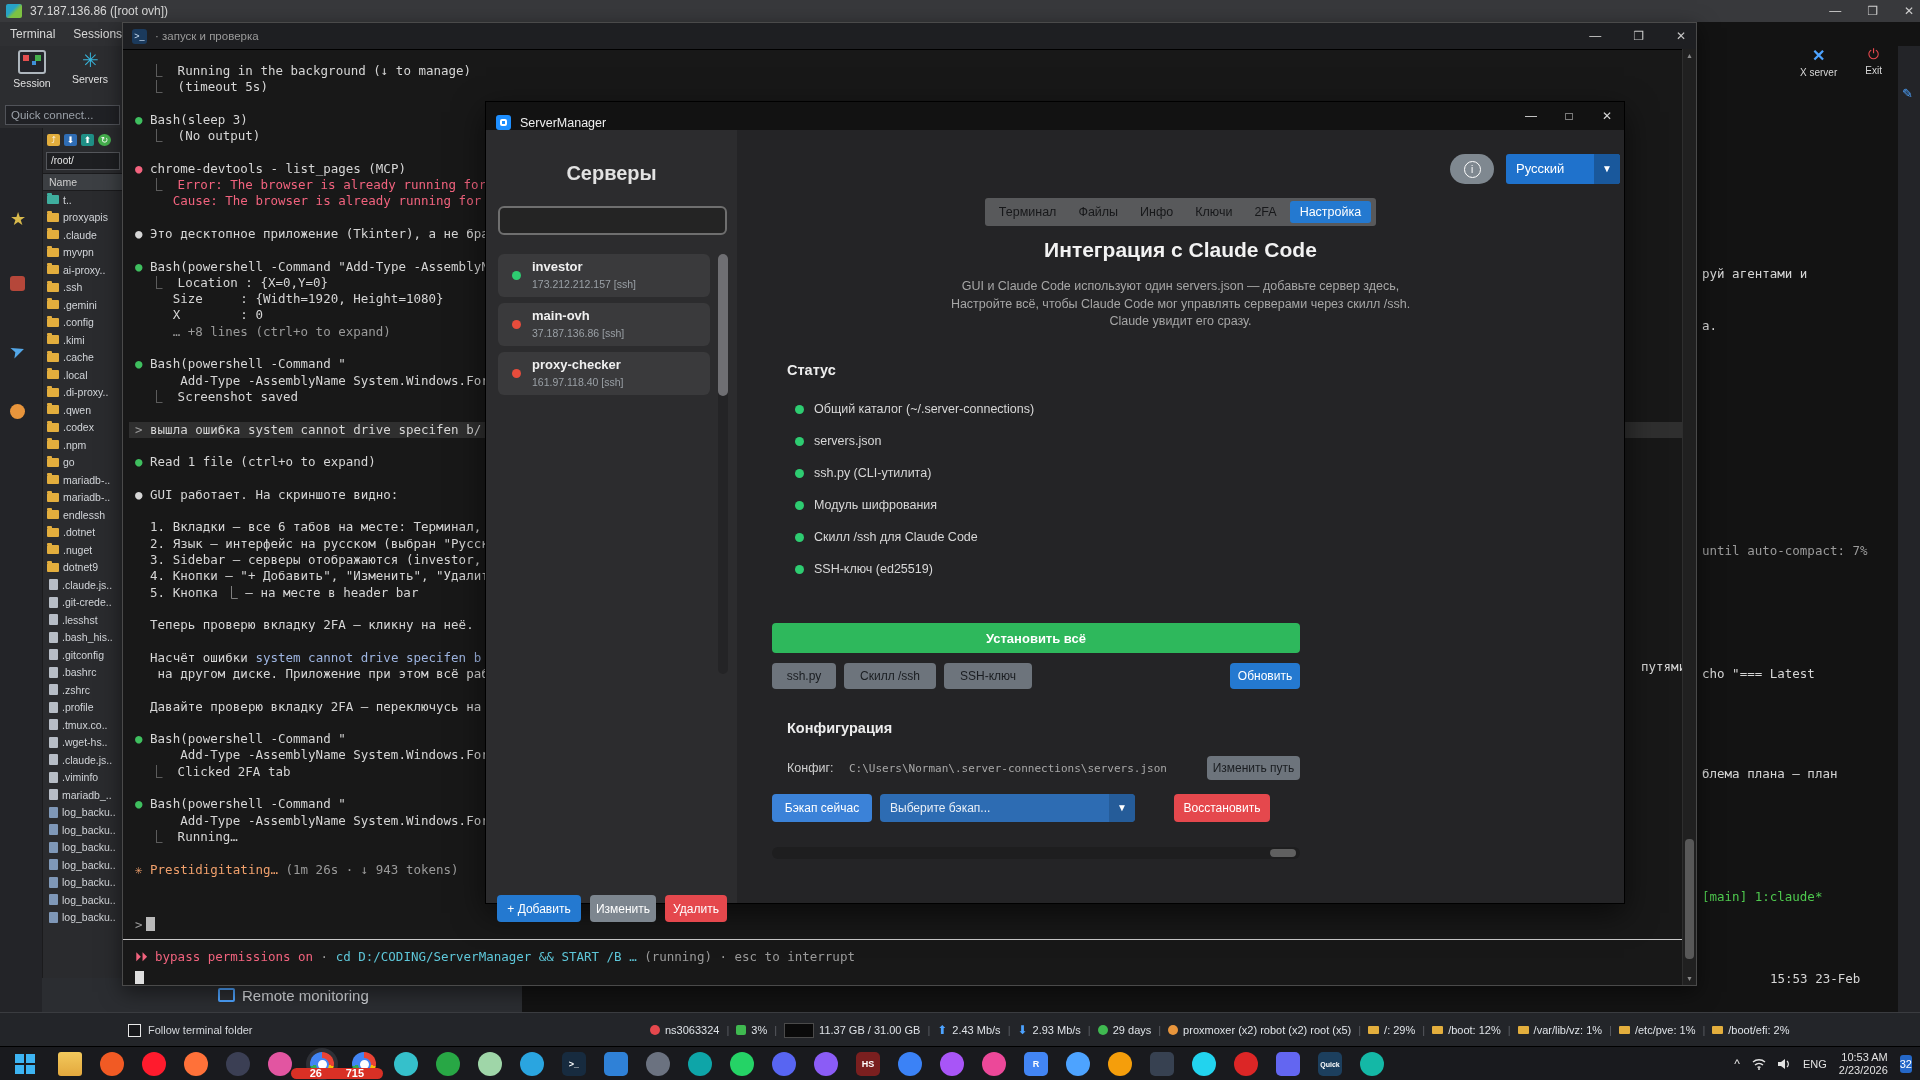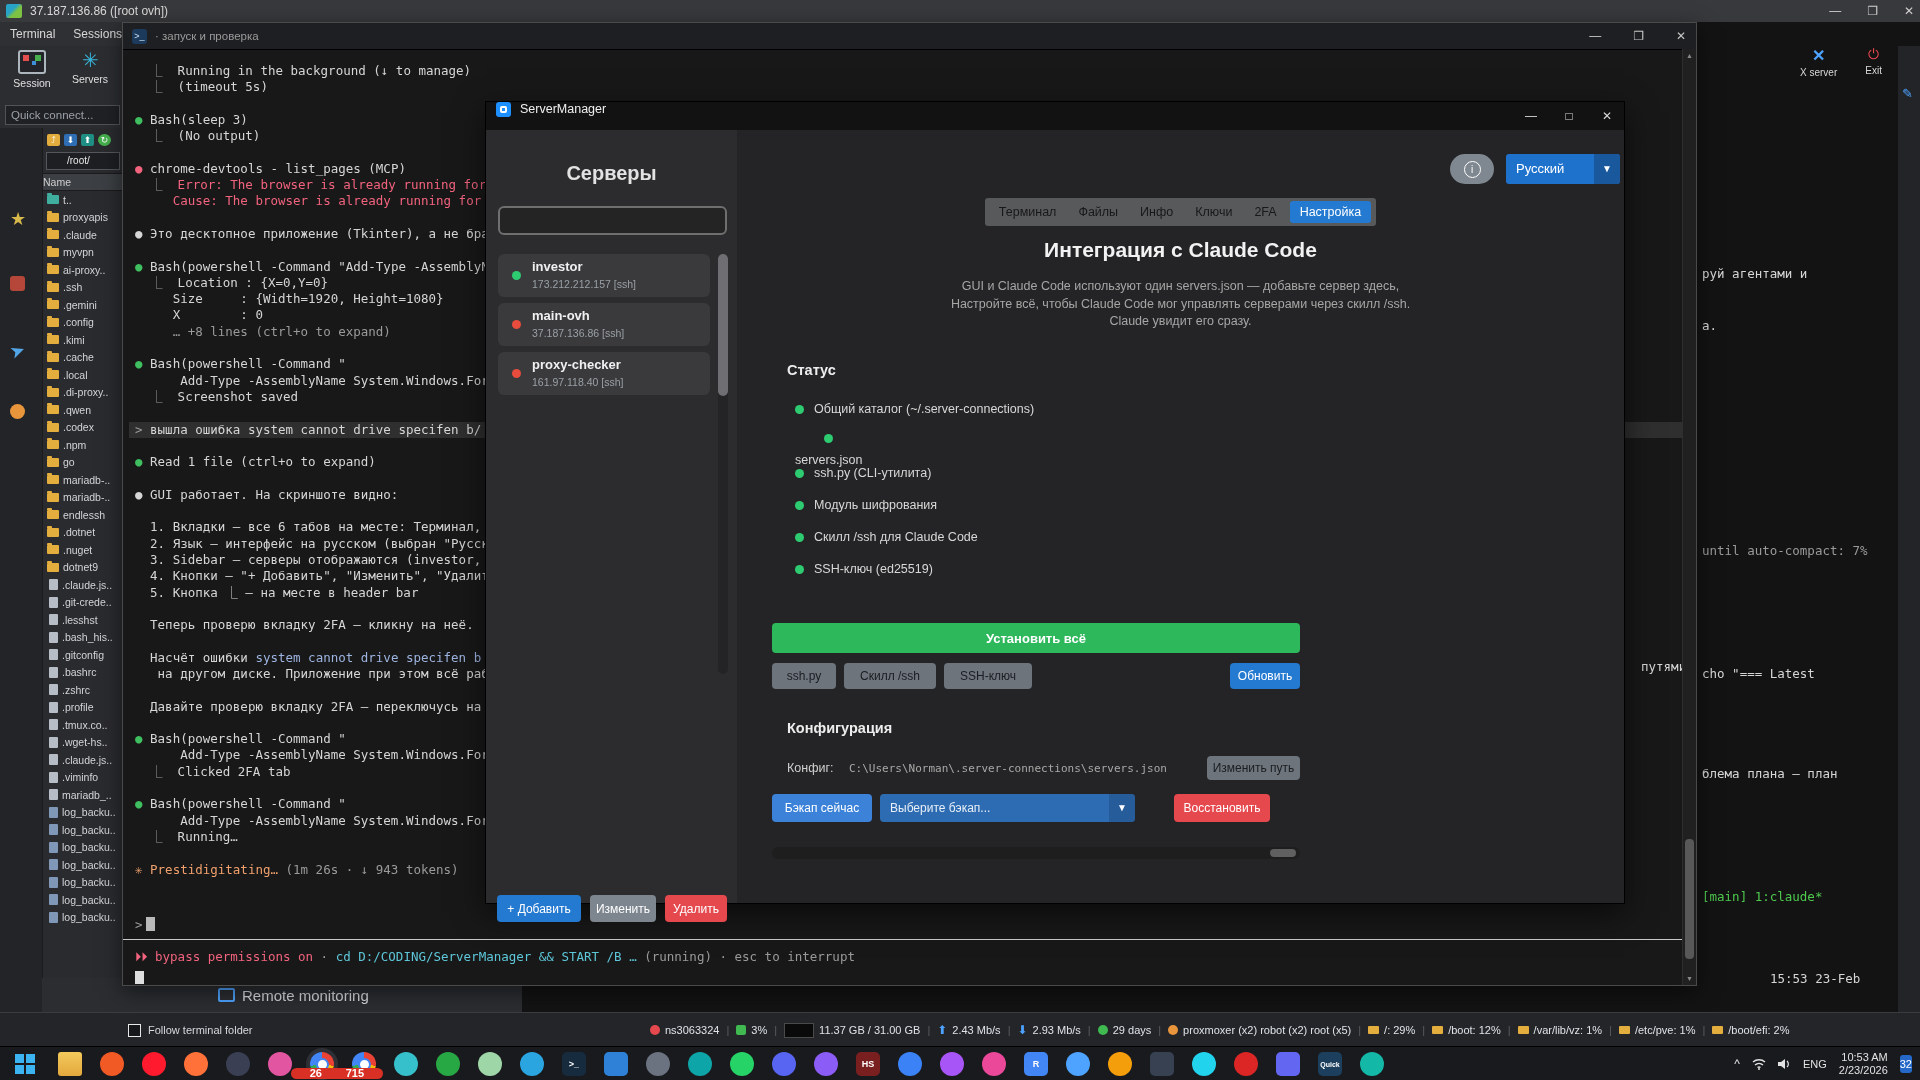--- a/index.html
+++ b/index.html
@@ -19,22 +19,22 @@
   .tool-ico.session:after{content:"";position:absolute;right:3px;top:3px;width:6px;height:6px;background:#45b04d;box-shadow:-4px 5px 0 -1px #3f8fd8;}
   .tool-ico.servers{border:none;background:none;}
   .tool-ico.servers:before{content:"✳";color:#37b3d9;font-size:20px;line-height:20px;position:absolute;left:4px;top:0;}
   #mx-quick{left:0;top:102px;width:122px;height:26px;background:#2c2d30;display:flex;align-items:center;}
   #mx-quick-input{margin-left:5px;width:108px;height:18px;background:#202125;border:1px solid #515359;color:#9aa0a8;font-size:11.5px;display:flex;align-items:center;padding-left:5px;}
   #mx-leftstrip{left:0;top:128px;width:42px;height:884px;background:#232428;}
   .strip-ico{position:absolute;left:10px;font-size:18px;}
   #mx-filepanel{left:42px;top:128px;width:80px;height:884px;background:#2a2b2e;border-left:1px solid #1b1b1d;overflow:hidden;}
   #fp-tools{display:flex;gap:4px;padding:6px 0 4px 4px;}
   .fp-t{width:13px;height:12px;border-radius:2px;font-size:9px;line-height:12px;text-align:center;color:#fff;}
-  #fp-path{margin:2px 3px;height:16px;background:#1e1f22;border:1px solid #55575c;color:#e8e8e8;font-size:10px;line-height:16px;padding-left:20px;}
-  #fp-name{margin-top:3px;height:16px;background:#3c3f43;color:#cfcfcf;font-size:10.5px;line-height:16px;padding-left:0;border-top:1px solid #1b1b1d;border-bottom:1px solid #1b1b1d;}
+  #fp-path{margin:2px 3px;height:16px;background:#1e1f22;border:1px solid #55575c;color:#e8e8e8;font-size:10px;line-height:16px;padding-left:4px;}
+  #fp-name{margin-top:3px;height:16px;background:#3c3f43;color:#cfcfcf;font-size:10.5px;line-height:16px;padding-left:6px;border-top:1px solid #1b1b1d;border-bottom:1px solid #1b1b1d;}
   #fp-list{height:752px;overflow:hidden;}
   .fp-row{height:17.5px;display:flex;align-items:center;padding-left:4px;font-size:10.5px;color:#d2d5d9;white-space:nowrap;overflow:hidden;}
   .fico{flex:0 0 12px;width:12px;height:9px;background:#e3ae3d;border-radius:1px;position:relative;margin-right:4px;}
   .fico:before{content:"";position:absolute;top:-2px;left:0;width:5px;height:2px;background:inherit;border-radius:1px 1px 0 0;}
   .fico.teal{background:#3fae9e;}
   .fico.file{width:9px;flex-basis:9px;height:11px;background:#b7bdc6;margin-left:2px;}
   .fico.file:before{display:none;}
   .fico.log{width:9px;flex-basis:9px;height:11px;background:#7f98b8;margin-left:2px;}
   .fico.log:before{display:none;}
   #mx-termarea{left:122px;top:22px;width:1798px;height:990px;background:#131313;}
@@ -56,21 +56,21 @@
   .tc-c{color:#5ec8da;} .tc-o{color:#f0a06c;} .tc-b{color:#9db4e0;}
   #term-input{position:absolute;left:0;top:886px;right:13px;height:30px;border-bottom:1px solid #c9c9c9;display:flex;align-items:center;padding-left:12px;font-size:12.5px;}
   #term-cursor{display:inline-block;width:9px;height:14px;background:#b9b9b9;margin-left:3px;}
   #term-status{position:absolute;left:12px;top:926px;height:16px;font-size:12.5px;white-space:pre;}
   #term-cursor2{position:absolute;left:12px;top:948px;width:9px;height:13px;background:#dedede;}
   #term-scroll{position:absolute;right:0;top:26px;bottom:0;width:13px;background:#202020;border-left:1px solid #2e2e2e;}
   #term-scroll .arr{position:absolute;left:0;width:13px;text-align:center;font-size:7px;color:#8a8a8a;}
   #term-thumb{position:absolute;left:2px;width:9px;top:790px;height:120px;background:#585858;border-radius:4px;}
   
   #sm{left:486px;top:102px;width:1138px;height:801px;background:#242426;box-shadow:0 0 0 1px #000,0 10px 30px rgba(0,0,0,.6);}
-  #sm-titlebar{position:absolute;left:0;top:0;right:0;height:28px;background:#121212;display:flex;align-items:flex-start;}
+  #sm-titlebar{position:absolute;left:0;top:0;right:0;height:28px;background:#121212;display:flex;align-items:flex-end;}
   #sm-icon{width:15px;height:15px;margin:0 9px 0 10px;background:#1e8fff;border-radius:3px;position:relative;}
   #sm-icon:before{content:"";position:absolute;inset:4px;border:2px solid #fff;border-radius:2px;}
   #sm-title{font-size:12.5px;color:#efefef;}
   .sm-ctl{position:absolute;top:0;height:28px;width:34px;text-align:center;line-height:28px;color:#d8d8d8;font-size:12px;}
   #sm-sidebar{position:absolute;left:0;top:28px;width:251px;bottom:0;background:#2c2c2e;}
   #sm-srv-head{position:absolute;left:0;top:32px;width:100%;text-align:center;font-size:20px;font-weight:bold;color:#e2e2e2;}
   #sm-search{position:absolute;left:12px;top:76px;width:213px;height:25px;background:#242424;border:2px solid #6f6f6f;border-radius:6px;color:#ddd;font-size:12px;padding:0 6px;}
   .srv-card{position:absolute;left:12px;width:212px;height:43px;background:#3a3a3c;border-radius:6px;}
   .srv-dot{position:absolute;left:14px;top:17px;width:9px;height:9px;border-radius:50%;}
   .srv-name{position:absolute;left:34px;top:5px;font-size:13px;font-weight:bold;color:#f0f0f0;}
@@ -516,21 +516,21 @@
           <div>GUI и Claude Code используют один servers.json — добавьте сервер здесь,</div>
           <div>Настройте всё, чтобы Claude Code мог управлять серверами через скилл /ssh.</div>
           <div>Claude увидит его сразу.</div>
         </div>
       <div id="sm-status-h">Статус</div>
       <div id="sm-statusitems">
           <div class="st-item" style="top: 272px;">
             <span class="gdot"></span>
             <span>Общий каталог (~/.server-connections)</span>
           </div>
-          <div class="st-item" style="top: 304px; flex-direction: column;">
+          <div class="st-item" style="top: 304px;">
             <span class="gdot"></span>
             <span>servers.json</span>
           </div>
           <div class="st-item" style="top: 336px;">
             <span class="gdot"></span>
             <span>ssh.py (CLI-утилита)</span>
           </div>
           <div class="st-item" style="top: 368px;">
             <span class="gdot"></span>
             <span>Модуль шифрования</span>

